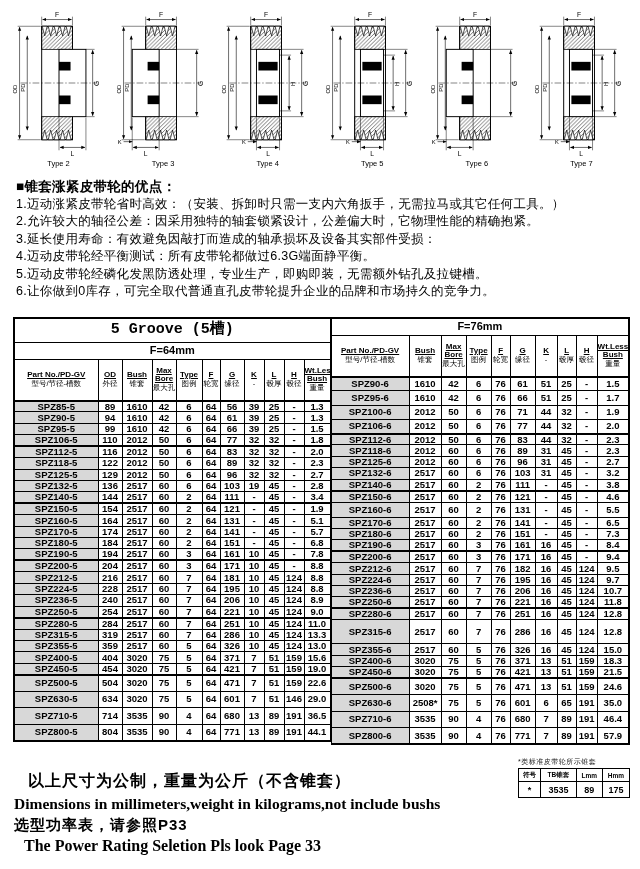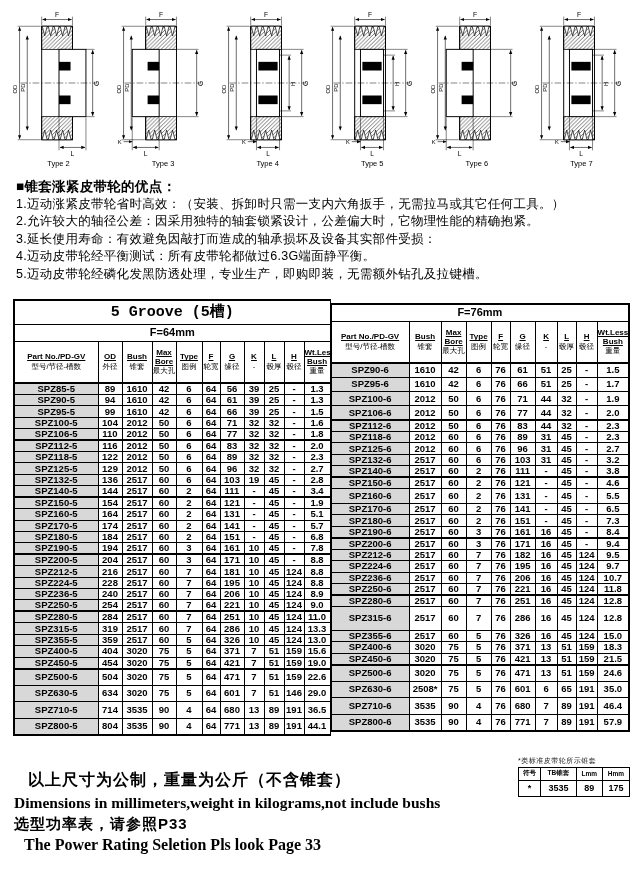--- a/index.html
+++ b/index.html
@@ -10,21 +10,21 @@
   .diagrams{display:flex;justify-content:space-between;align-items:flex-start;padding:8px 8px 0 8px;height:166px;box-sizing:border-box;}
   .fig{margin:0;display:flex;flex-direction:column;align-items:center;width:101px;}
   .fig svg{width:100px;height:150px;display:block;}
   .fig figcaption{font-size:7.5px;margin-top:1px;color:#000;}
 
   
   .features{padding:12px 14px 0 16px;font-size:12.5px;line-height:17.5px;letter-spacing:0.3px;color:#000;}
   .features .ftitle{font-weight:bold;font-size:13.5px;}
 
   
-  .tables-wrap{display:flex;margin:16px 13px 12px 13px;align-items:center;}
+  .tables-wrap{display:flex;margin:16px 13px 4px 13px;align-items:flex-start;}
   table.gtable{border-collapse:collapse;table-layout:fixed;border:2px solid #000;}
   table.gtable.left{width:316px;border-right:1px solid #000;}
   table.gtable.right{width:298px;border-left:1px solid #000;}
   .gtable th,.gtable td{border:1px solid #000;padding:0;text-align:center;vertical-align:middle;overflow:hidden;line-height:1.05;}
   .gtable thead{border-bottom:2px solid #000;}
   .gtable tr.gt-title th{font-family:"Liberation Mono",monospace;font-size:15px;font-weight:bold;height:23px;}
   .gtable tr.gt-frow th{font-size:11px;font-weight:bold;height:16px;}
   .gtable tr.gt-cols th{height:40px;font-weight:bold;}
   .gtable .en{font-size:8px;font-weight:bold;text-decoration:underline;}
   .gtable .cn{font-size:7.5px;font-weight:normal;margin-top:1px;}
@@ -332,20 +332,21 @@
     </figure>
   </div>
 
   <div class="features">
     <div class="ftitle">■锥套涨紧皮带轮的优点：</div>
     <div class="fline">1.迈动涨紧皮带轮省时高效：（安装、拆卸时只需一支内六角扳手，无需拉马或其它任何工具。）</div>
     <div class="fline">2.允许较大的轴径公差：因采用独特的轴套锁紧设计，公差偏大时，它物理性能的精确抱紧。</div>
     <div class="fline">3.延长使用寿命：有效避免因敲打而造成的轴承损坏及设备其实部件受损：</div>
     <div class="fline">4.迈动皮带轮经平衡测试：所有皮带轮都做过6.3G端面静平衡。</div>
     <div class="fline">5.迈动皮带轮经磷化发黑防透处理，专业生产，即购即装，无需额外钻孔及拉键槽。</div>
+    <div class="fline">6.让你做到0库存，可完全取代普通直孔皮带轮提升企业的品牌和市场持久的竞争力。</div>
   </div>
 
   <div class="tables-wrap">
     <table class="gtable left" id="t5">
         <colgroup>
           <col style="width:84px">
           <col style="width:24px">
           <col style="width:30px">
           <col style="width:24px">
           <col style="width:26px">
@@ -442,33 +443,20 @@
             <td class="">99</td>
             <td class="">1610</td>
             <td class="">42</td>
             <td class="">6</td>
             <td class="">64</td>
             <td class="">66</td>
             <td class="">39</td>
             <td class="">25</td>
             <td class="">-</td>
             <td class="">1.5</td>
-          </tr>
-          <tr style="height:11.40px">
-            <td class="pn">SPZ100-5</td>
-            <td class="">104</td>
-            <td class="">2012</td>
-            <td class="">50</td>
-            <td class="">6</td>
-            <td class="">64</td>
-            <td class="">71</td>
-            <td class="">32</td>
-            <td class="">32</td>
-            <td class="">-</td>
-            <td class="">1.6</td>
           </tr>
           <tr style="height:11.40px">
             <td class="pn">SPZ106-5</td>
             <td class="">110</td>
             <td class="">2012</td>
             <td class="">50</td>
             <td class="">6</td>
             <td class="">64</td>
             <td class="">77</td>
             <td class="">32</td>

